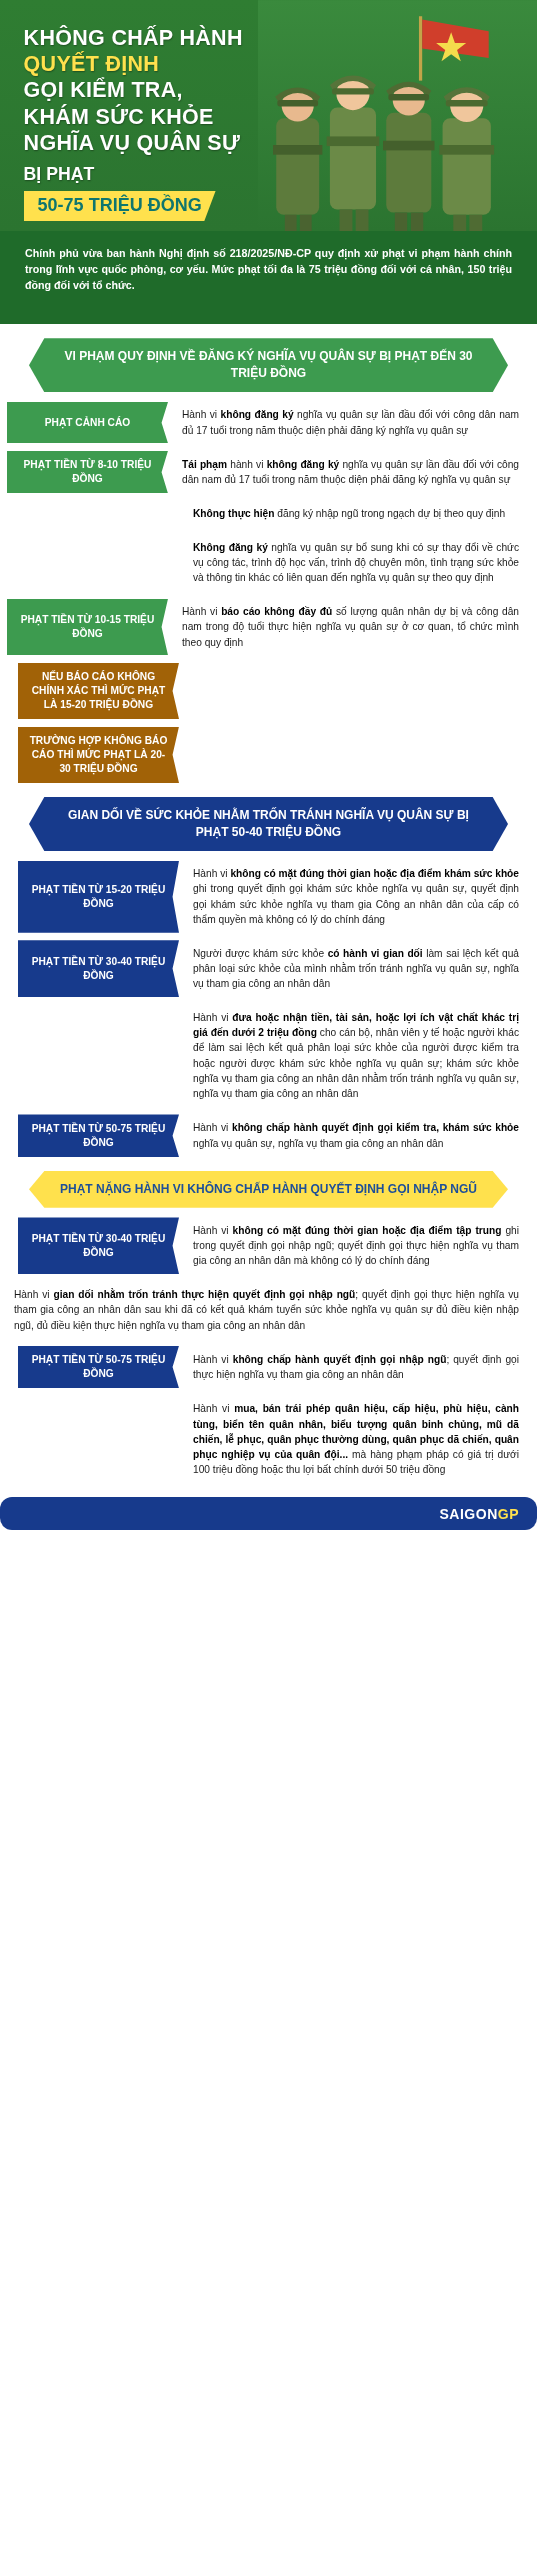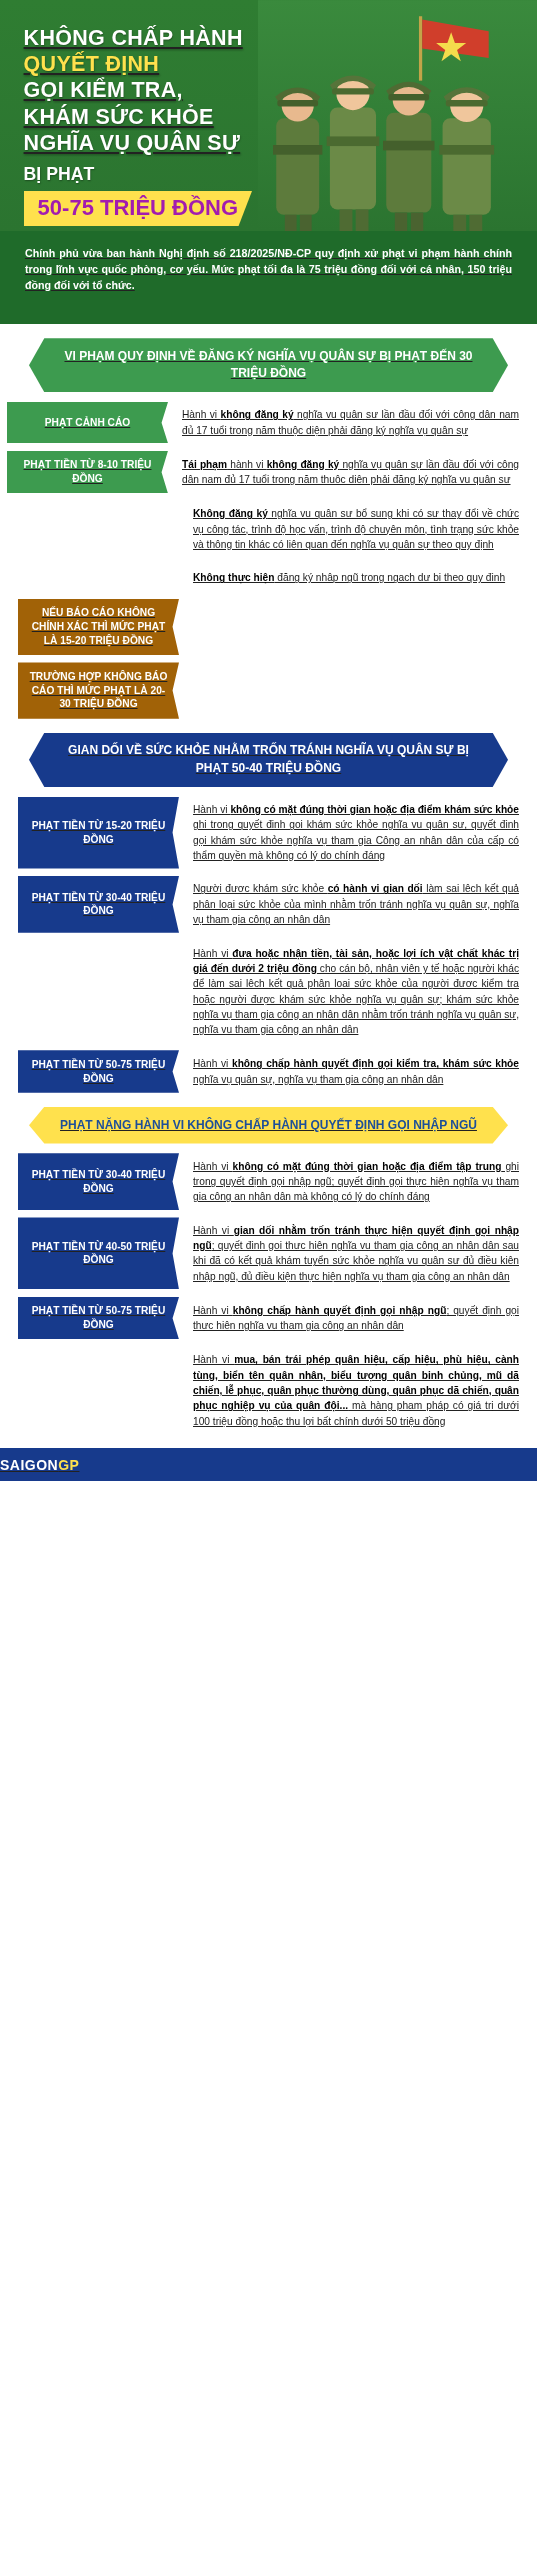--- a/index.html
+++ b/index.html
@@ -3,21 +3,21 @@
 <meta charset="utf-8">
 <style>
   * { box-sizing: border-box; }
   html, body { margin:0; padding:0; }
   body {
     width:537px;
     background:#ffffff;
     font-family:"Liberation Sans", sans-serif;
     color:#222;
   }
-  .page { width:537px; position:relative;text-decoration:underline; }
+  .page { width:537px; position:relative; }
 
   
   .header {
     position:relative;
     background:#2e7d32;
     background:linear-gradient(180deg,#2f7d32 0%,#2b7430 100%);
     height:231px;
     overflow:hidden;
   }
   .header-art {
@@ -48,22 +48,22 @@
     color:#ffffff;
     font-size:17.7px;
     font-weight:bold;
     line-height:1.2;
     text-transform:uppercase;
     text-shadow:0.5px 1.1px 1.6px rgba(0,0,0,.35);
   }
   .hfine-amount {
     margin-top:5.4px;
     background:#ffe14d;
-    color:#a21caf;
-    font-size:22px;
+    color:#0f766e;
+    font-size:18px;
     font-weight:bold;
     display:inline-block;
     padding:4.3px 14px 5.4px 14px;
     text-transform:uppercase;
     clip-path:polygon(0 0,100% 0,94% 100%,0 100%);
   }
 
   
   .intro {
     background:#1f6b2a;
@@ -130,22 +130,23 @@
   }
   .desc b { font-weight:bold; color:#000; }
 
   
   .footer {
     margin-top:14px;
     height:33px;
     background:#173a8c;
     display:flex;
     align-items:center;
-    justify-content:flex-start;
+    justify-content:flex-end;
     padding-right:18px;
+    border-radius:12px;
   }
   .logo {
     color:#ffffff;
     font-size:14px;
     font-weight:bold;
     letter-spacing:0.5px;
   }
   .logo .gp { color:#ffe14d; }
 </style>
 </head>
@@ -237,25 +238,29 @@
         <div class="row">
           <div class="tag green">PHẠT CẢNH CÁO</div>
           <div class="desc">Hành vi <b>không đăng ký</b> nghĩa vụ quân sự lần đầu đối với công dân nam đủ 17 tuổi trong năm thuộc diện phải đăng ký nghĩa vụ quân sự</div>
         </div>
         <div class="row">
           <div class="tag green">PHẠT TIỀN TỪ 8-10 TRIỆU ĐỒNG</div>
           <div class="desc"><b>Tái phạm</b> hành vi <b>không đăng ký</b> nghĩa vụ quân sự lần đầu đối với công dân nam đủ 17 tuổi trong năm thuộc diện phải đăng ký nghĩa vụ quân sự</div>
         </div>
         <div class="row">
           <div style="flex: 0 0 179px;"></div>
+          <div class="desc"><b>Không thực hiện</b> đăng ký nhập ngũ trong ngạch dự bị theo quy định</div>
+        </div>
+        <div class="row">
+          <div style="flex: 0 0 179px;"></div>
           <div class="desc"><b>Không đăng ký</b> nghĩa vụ quân sự bổ sung khi có sự thay đổi về chức vụ công tác, trình độ học vấn, trình độ chuyên môn, tình trạng sức khỏe và thông tin khác có liên quan đến nghĩa vụ quân sự theo quy định</div>
         </div>
         <div class="row">
-          <div style="flex: 0 0 179px;"></div>
-          <div class="desc"><b>Không thực hiện</b> đăng ký nhập ngũ trong ngạch dự bị theo quy định</div>
+          <div class="tag green">PHẠT TIỀN TỪ 10-15 TRIỆU ĐỒNG</div>
+          <div class="desc">Hành vi <b>báo cáo không đầy đủ</b> số lượng quân nhân dự bị và công dân nam trong độ tuổi thực hiện nghĩa vụ quân sự ở cơ quan, tổ chức mình theo quy định</div>
         </div>
         <div class="row">
           <div class="tag grey">NẾU BÁO CÁO KHÔNG CHÍNH XÁC THÌ MỨC PHẠT LÀ 15-20 TRIỆU ĐỒNG</div>
           <div class="desc"></div>
         </div>
         <div class="row">
           <div class="tag grey">TRƯỜNG HỢP KHÔNG BÁO CÁO THÌ MỨC PHẠT LÀ 20-30 TRIỆU ĐỒNG</div>
           <div class="desc"></div>
         </div>
       </div>
@@ -278,21 +283,20 @@
           <div class="desc">Hành vi <b>không chấp hành quyết định gọi kiểm tra, khám sức khỏe</b> nghĩa vụ quân sự, nghĩa vụ tham gia công an nhân dân</div>
         </div>
       </div>
       <div class="banner yellow">PHẠT NẶNG HÀNH VI KHÔNG CHẤP HÀNH QUYẾT ĐỊNH GỌI NHẬP NGŨ</div>
       <div class="rows">
         <div class="row">
           <div class="tag navy">PHẠT TIỀN TỪ 30-40 TRIỆU ĐỒNG</div>
           <div class="desc">Hành vi <b>không có mặt đúng thời gian hoặc địa điểm tập trung</b> ghi trong quyết định gọi nhập ngũ; quyết định gọi thực hiện nghĩa vụ tham gia công an nhân dân mà không có lý do chính đáng</div>
         </div>
         <div class="row">
-          <div class="tag navy">PHẠT TIỀN TỪ 40-50 TRIỆU ĐỒNG</div>
           <div class="desc">Hành vi <b>gian dối nhằm trốn tránh thực hiện quyết định gọi nhập ngũ</b>; quyết định gọi thực hiện nghĩa vụ tham gia công an nhân dân sau khi đã có kết quả khám tuyển sức khỏe nghĩa vụ quân sự đủ điều kiện nhập ngũ, đủ điều kiện thực hiện nghĩa vụ tham gia công an nhân dân</div>
         </div>
         <div class="row">
           <div class="tag navy">PHẠT TIỀN TỪ 50-75 TRIỆU ĐỒNG</div>
           <div class="desc">Hành vi <b>không chấp hành quyết định gọi nhập ngũ</b>; quyết định gọi thực hiện nghĩa vụ tham gia công an nhân dân</div>
         </div>
         <div class="row">
           <div style="flex: 0 0 179px;"></div>
           <div class="desc">Hành vi <b>mua, bán trái phép quân hiệu, cấp hiệu, phù hiệu, cành tùng, biển tên quân nhân, biểu tượng quân binh chủng, mũ dã chiến, lễ phục, quân phục thường dùng, quân phục dã chiến, quân phục nghiệp vụ của quân đội...</b> mà hàng phạm pháp có giá trị dưới 100 triệu đồng hoặc thu lợi bất chính dưới 50 triệu đồng</div>
         </div>

